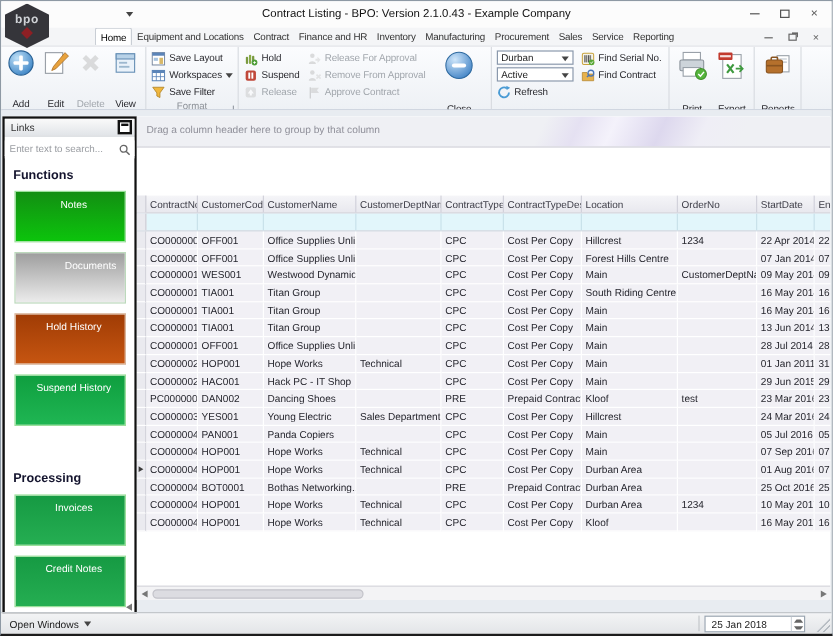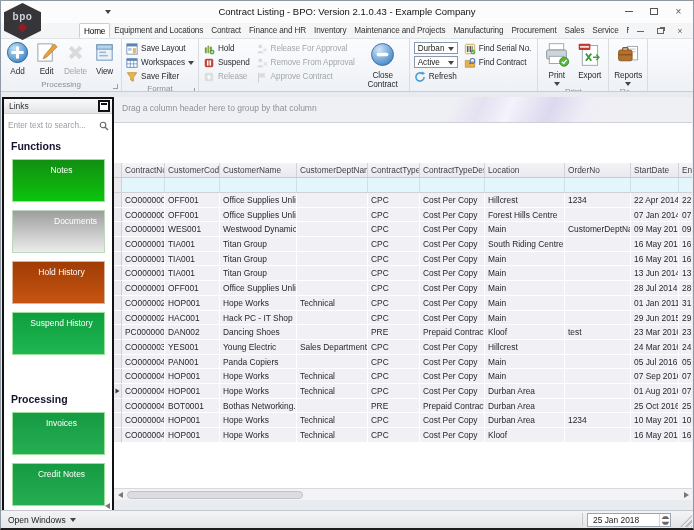--- a/index.html
+++ b/index.html
@@ -34,30 +34,30 @@
   .ribbon{position:absolute;left:0;top:38px;right:0;height:53px;display:flex;
           background:linear-gradient(#fbfcfe,#eef1f5);border-bottom:1px solid #c5cdd9;overflow:hidden;}
   .rgroup{display:flex;flex-direction:column;border-right:1px solid #d9dce1;padding:1px 2px 0 2px;}
   .rcontent{flex:1;display:flex;}
   .rcontent.row{flex-direction:row;align-items:flex-start;}
   .rcontent.col{flex-direction:column;justify-content:flex-start;gap:1px;padding-top:2px;}
   .rcol{display:flex;flex-direction:column;gap:1px;padding-top:2px;margin-right:2px;}
   .rgroup-label{position:relative;height:12px;text-align:center;font-size:8px;color:#8b9097;line-height:12px;}
   .launcher{position:absolute;right:1px;bottom:2px;width:5px;height:5px;border-right:1px solid #9aa0a8;border-bottom:1px solid #9aa0a8;}
   .rbtn-large{display:flex;flex-direction:column;align-items:center;padding:1px 3px 0 3px;min-width:28px;max-width:48px;}
-  .rbtn-large .rlbl{font-size:8.2px;letter-spacing:-.1px;color:#2b2b30;text-align:center;line-height:1.05;margin-top:4px;white-space:normal;}
+  .rbtn-large .rlbl{font-size:8.2px;letter-spacing:-.1px;color:#2b2b30;text-align:center;line-height:1.05;margin-top:19px;white-space:normal;}
   .rbtn-small{display:flex;align-items:center;height:13px;padding:0 2px;gap:3px;}
   .rslbl{font-size:8.2px;letter-spacing:-.1px;color:#2b2b30;white-space:nowrap;}
   .dis .rslbl,.dis .rlbl{color:#a2a7ad;}
   .dis .icon{opacity:.5;filter:grayscale(.85);}
   .icon{display:inline-flex;}
   .icon.big svg{width:23px;height:23px;}
   .icon.huge svg{width:27px;height:27px;}
   .icon.sm svg{width:12px;height:12px;}
-  .rselect{position:relative;width:44px;height:12px;background:#fff;border:1px solid #8a98ac;margin:0 2px 1px 2px;}
+  .rselect{position:relative;width:64px;height:12px;background:#fff;border:1px solid #8a98ac;margin:0 2px 1px 2px;}
   .rsel-val{font-size:8.2px;color:#222;line-height:11px;padding-left:3px;display:block;}
   .sel-arrow{position:absolute;right:3px;top:4px;}
 
   
   .tri{display:inline-block;width:0;height:0;}
   .tri-down{border-left:3px solid transparent;border-right:3px solid transparent;border-top:4px solid #444;}
   .tri-up{border-left:3px solid transparent;border-right:3px solid transparent;border-bottom:4px solid #666;}
   .tri-right{border-top:3.5px solid transparent;border-bottom:3.5px solid transparent;border-left:5px solid #3a3a3a;}
   .tri-left{border-top:3.5px solid transparent;border-bottom:3.5px solid transparent;border-right:5px solid #777;}
   .drop-below{margin-top:1px;}
@@ -138,21 +138,20 @@
       <i></i>
     </div>
 
   <div class="tabrow">
     <div class="tab-bar">
         <div class="tab active">Home</div>
         <div class="tab">Equipment and Locations</div>
         <div class="tab">Contract</div>
         <div class="tab">Finance and HR</div>
         <div class="tab">Inventory</div>
-        <div class="tab">Maintenance and Projects</div>
         <div class="tab">Manufacturing</div>
         <div class="tab">Procurement</div>
         <div class="tab">Sales</div>
         <div class="tab">Service</div>
         <div class="tab">Reporting</div>
       </div>
     <div class="mdi-controls">
       <div class="mdc">
           <span class="bar"></span>
         </div>

